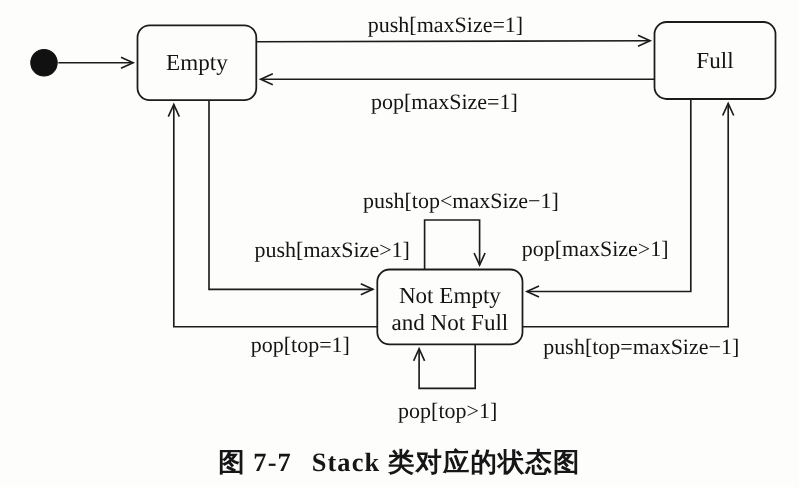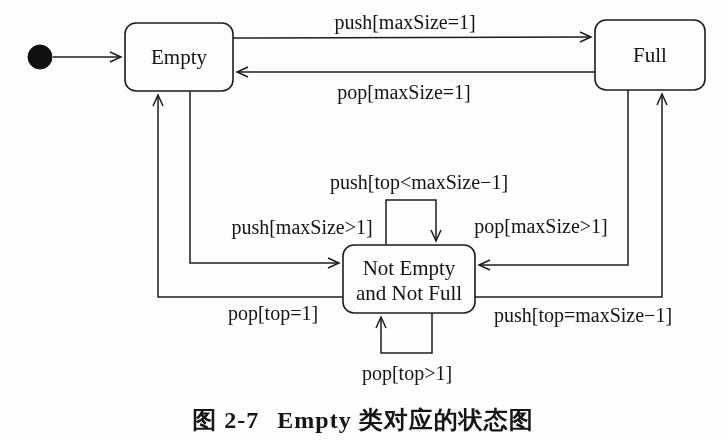--- a/index.html
+++ b/index.html
@@ -96,16 +96,16 @@
     <text class="edge-label" x="404" y="99">pop[maxSize=1]</text>
     <text class="edge-label" x="302" y="234">push[maxSize&gt;1]</text>
     <text class="edge-label" x="273" y="320">pop[top=1]</text>
     <text class="edge-label" x="541" y="233">pop[maxSize&gt;1]</text>
     <text class="edge-label" x="583" y="322">push[top=maxSize−1]</text>
     <text class="edge-label" x="419" y="189">push[top&lt;maxSize−1]</text>
     <text class="edge-label" x="407" y="380">pop[top&gt;1]</text>
   </svg>
 
   <div class="caption">
-    <span class="fig-label">图 2-7</span><span>Empty 类对应的状态图</span>
+    <span class="fig-label">图 7-7</span><span>Stack 类对应的状态图</span>
   </div>
 
 </div>
 
 </body></html>

